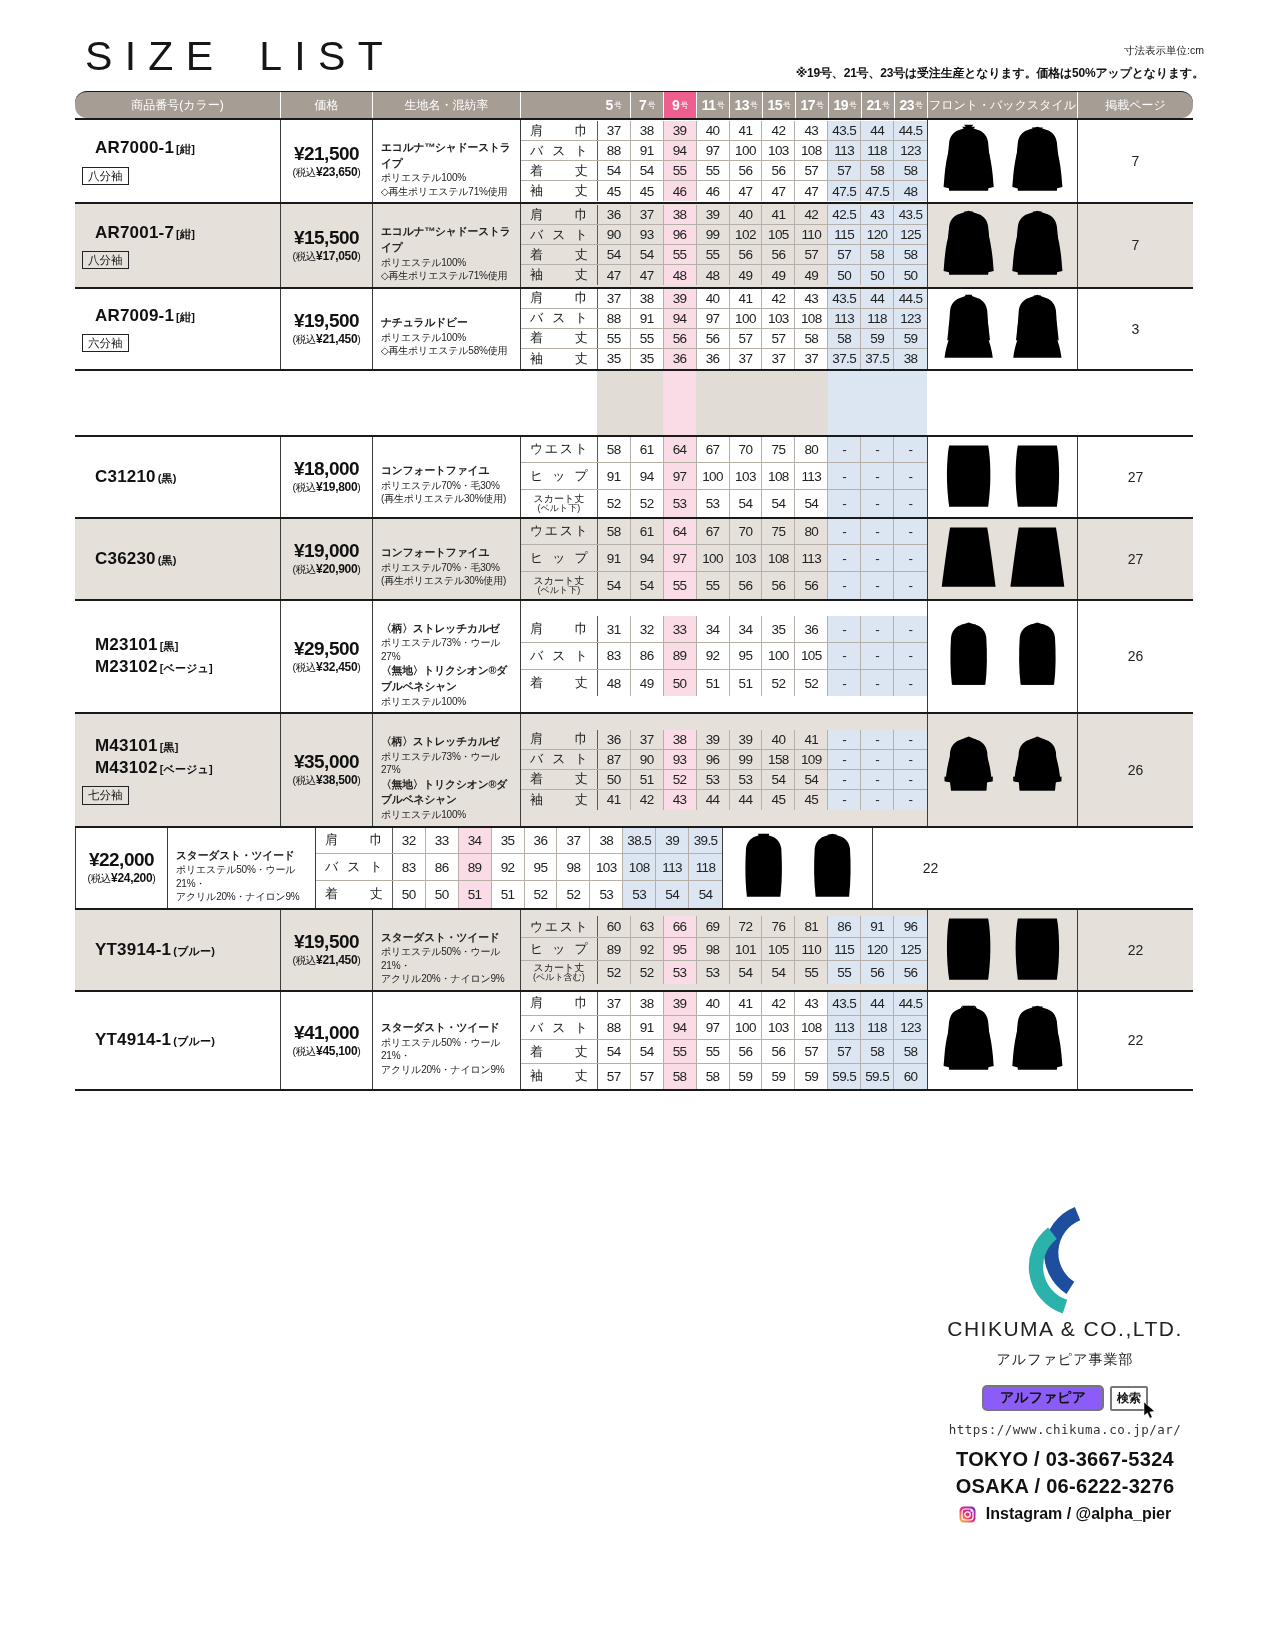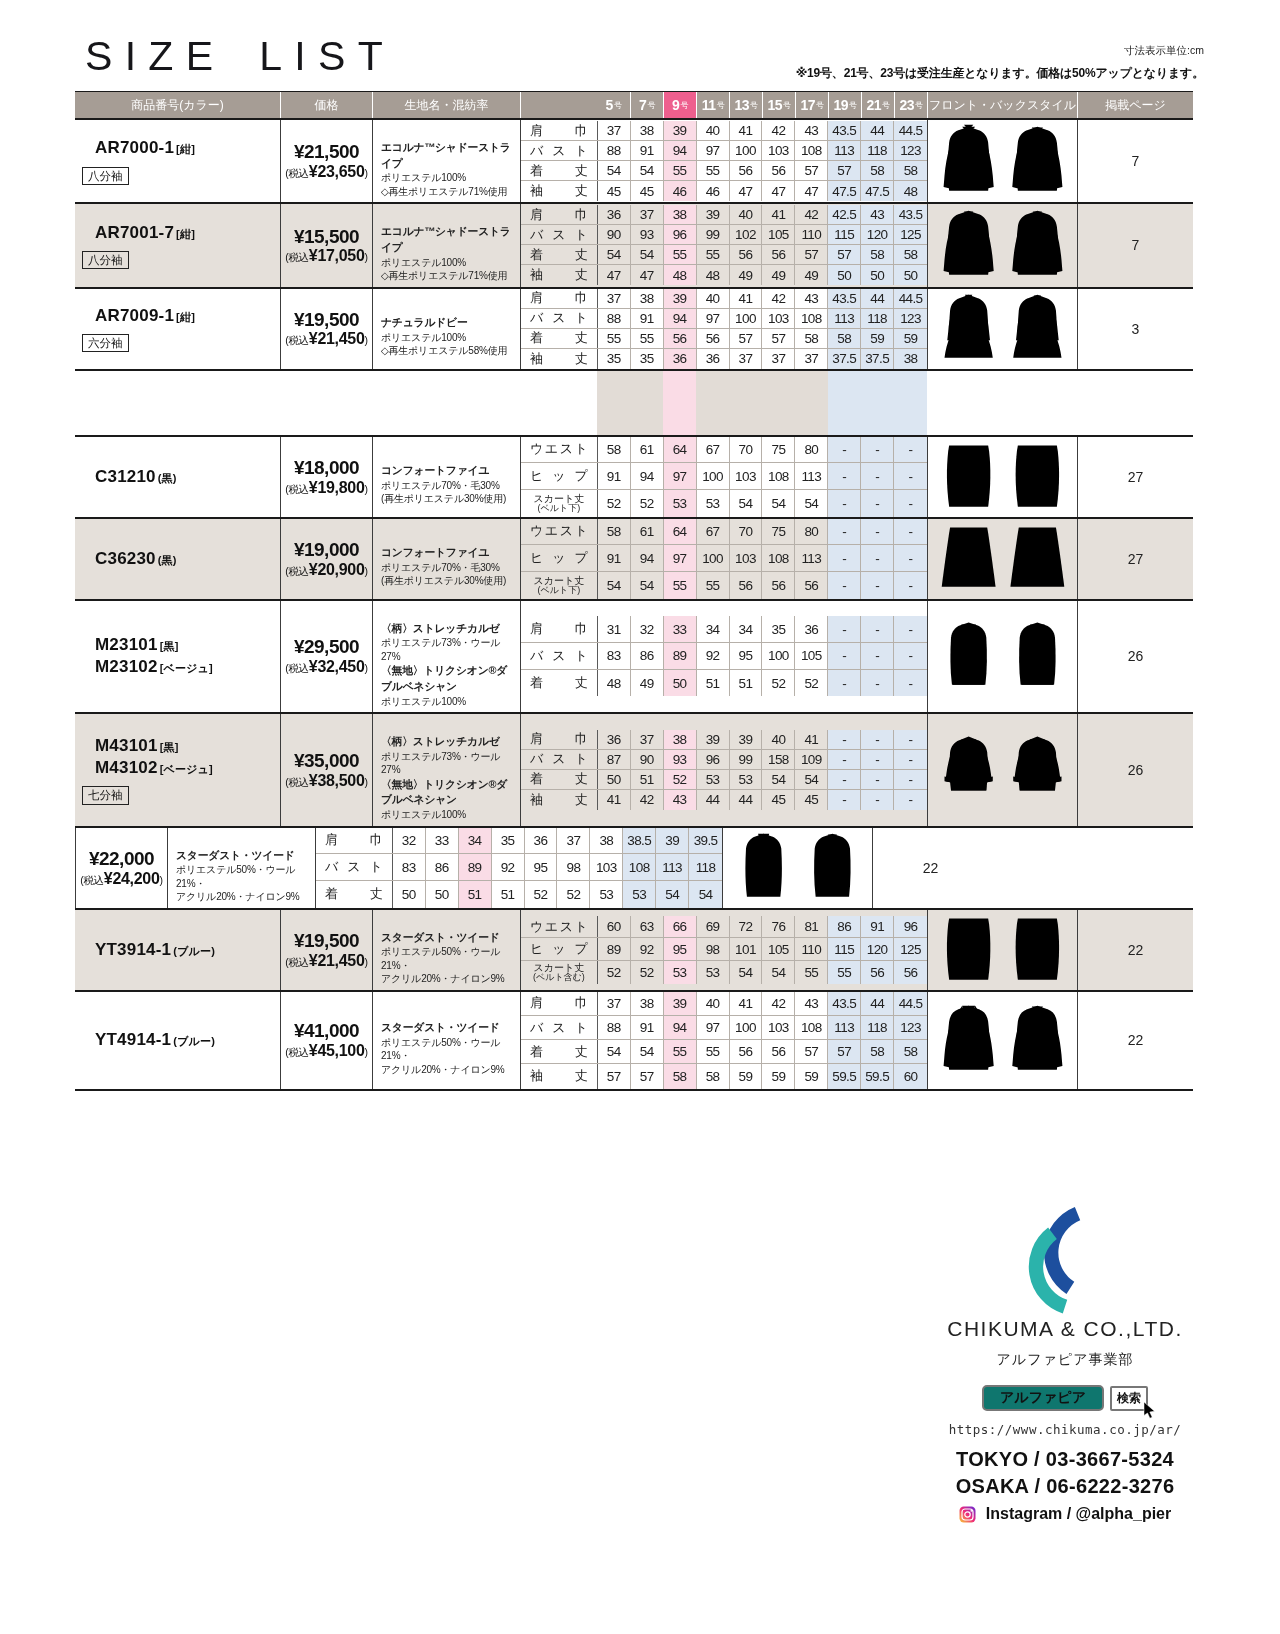--- a/index.html
+++ b/index.html
@@ -8,21 +8,21 @@
 
   
   .hero-title{position:absolute;top:36px;left:85px;font-size:41px;font-weight:300;
     letter-spacing:0.30em;word-spacing:0.25em;color:#16161a;margin:0;line-height:1;}
   .top-notes{position:absolute;top:44px;right:76px;text-align:right;}
   .unit-note{font-size:10.5px;color:#222;}
   .order-note{font-size:12px;font-weight:bold;color:#111;margin-top:7px;letter-spacing:-0.2px;}
 
   
   .tablewrap{position:absolute;top:91px;left:75px;width:1118px;}
-  .thead{display:flex;height:27px;background:#a69d95;border-top:1.5px solid #1a1a1a;color:#fff;}
+  .thead{display:flex;height:27px;background:#a69d95;border-top:1.5px solid #1a1a1a;color:#fff;border-radius:12px;}
   .hcell{display:flex;align-items:center;justify-content:center;font-size:12px;border-left:1px solid #fff;height:100%;}
   .thead .hcell:first-child{border-left:none;}
   .w-prod{width:205px}.w-price{width:92px}.w-fab{width:148px}.w-lab{width:77px}
   .w-style{width:150px}.w-page{width:116px}
   .size-hwrap{display:flex;height:100%;}
   .size-h{width:33px;font-size:14px;font-weight:bold;letter-spacing:-0.5px;}
   .size-h small{font-size:8px;font-weight:normal;margin-left:1px;}
   .size-h.pink{background:#ee5f8e;}
 
   .tsec{border-bottom:2px solid #1a1a1a;}
@@ -32,21 +32,21 @@
   .c-prod{width:205px;display:flex;flex-direction:column;justify-content:center;padding-left:20px;}
   .code-line{font-size:17px;font-weight:bold;color:#111;line-height:1.3;letter-spacing:0.2px;}
   .cname{font-size:11px;margin-left:2px;}
   .badge{align-self:flex-start;border:1.2px solid #222;font-size:11.5px;line-height:1.25;
     padding:1px 5px;margin-top:7px;margin-left:-13px;color:#111;background:transparent;}
 
   .c-price{width:92px;border-left:1px solid #3c3c3c;display:flex;flex-direction:column;
     align-items:center;justify-content:center;text-align:center;}
   .price{font-size:19px;font-weight:bold;color:#111;letter-spacing:-0.5px;line-height:1.15;}
   .tax{font-size:10.5px;color:#111;white-space:nowrap;letter-spacing:-0.3px;}
-  .tax b{font-size:16px;}
+  .tax b{font-size:12px;}
 
   .c-fab{width:148px;border-left:1px solid #3c3c3c;display:flex;flex-direction:column;
     justify-content:center;padding:20px 4px 4px 8px;}
   .fline{font-size:10px;color:#222;line-height:1.35;letter-spacing:-0.2px;}
   .fline.fb{font-size:10.8px;font-weight:bold;line-height:1.45;}
 
   .c-meas{width:407px;border-left:1px solid #3c3c3c;display:flex;flex-direction:column;justify-content:center;}
   .mrow{display:flex;border-bottom:1px solid #b6b0a9;align-items:stretch;}
   .mrow:last-child{border-bottom:none;}
   .mlabel{width:77px;border-right:1px solid #5a5a5a;display:flex;align-items:center;font-size:13px;color:#222;}
@@ -72,21 +72,21 @@
 
   
   .garment{width:140px;height:78px;}
 
   
   .footer{position:absolute;left:935px;top:1205px;width:260px;text-align:center;}
   .logo{display:block;margin:0 auto;}
   .company{font-size:21px;letter-spacing:1.5px;color:#222;white-space:nowrap;}
   .division{font-size:14px;letter-spacing:1px;color:#222;margin-top:10px;}
   .searchrow{margin-top:16px;display:flex;align-items:center;justify-content:center;gap:6px;}
-  .skw{display:inline-block;border:2px solid #777;border-radius:5px;padding:2px 16px;font-size:14px;font-weight:bold;color:#111;background:#0f766e;}
+  .skw{display:inline-block;border:2px solid #777;border-radius:5px;padding:2px 16px;font-size:14px;font-weight:bold;color:#111;background:#8b5cf6;}
   .sbtn-wrap{position:relative;display:inline-block;}
   .sbtn{display:inline-block;border:2px solid #777;border-radius:2px;padding:2px 5px;font-size:12px;font-weight:bold;color:#111;background:#fff;}
   .cursor-svg{position:absolute;right:-9px;bottom:-8px;}
   .url{margin-top:11px;font-family:"DejaVu Sans Mono",monospace;font-size:12.5px;letter-spacing:0.5px;color:#333;}
   .phones{margin-top:9px;}
   .phone{font-size:20px;font-weight:bold;color:#111;letter-spacing:0.3px;line-height:1.35;white-space:nowrap;}
   .insta{margin-top:5px;display:flex;align-items:center;justify-content:center;gap:10px;font-size:16px;font-weight:bold;color:#111;white-space:nowrap;}
 </style>
 </head>
 <body>

